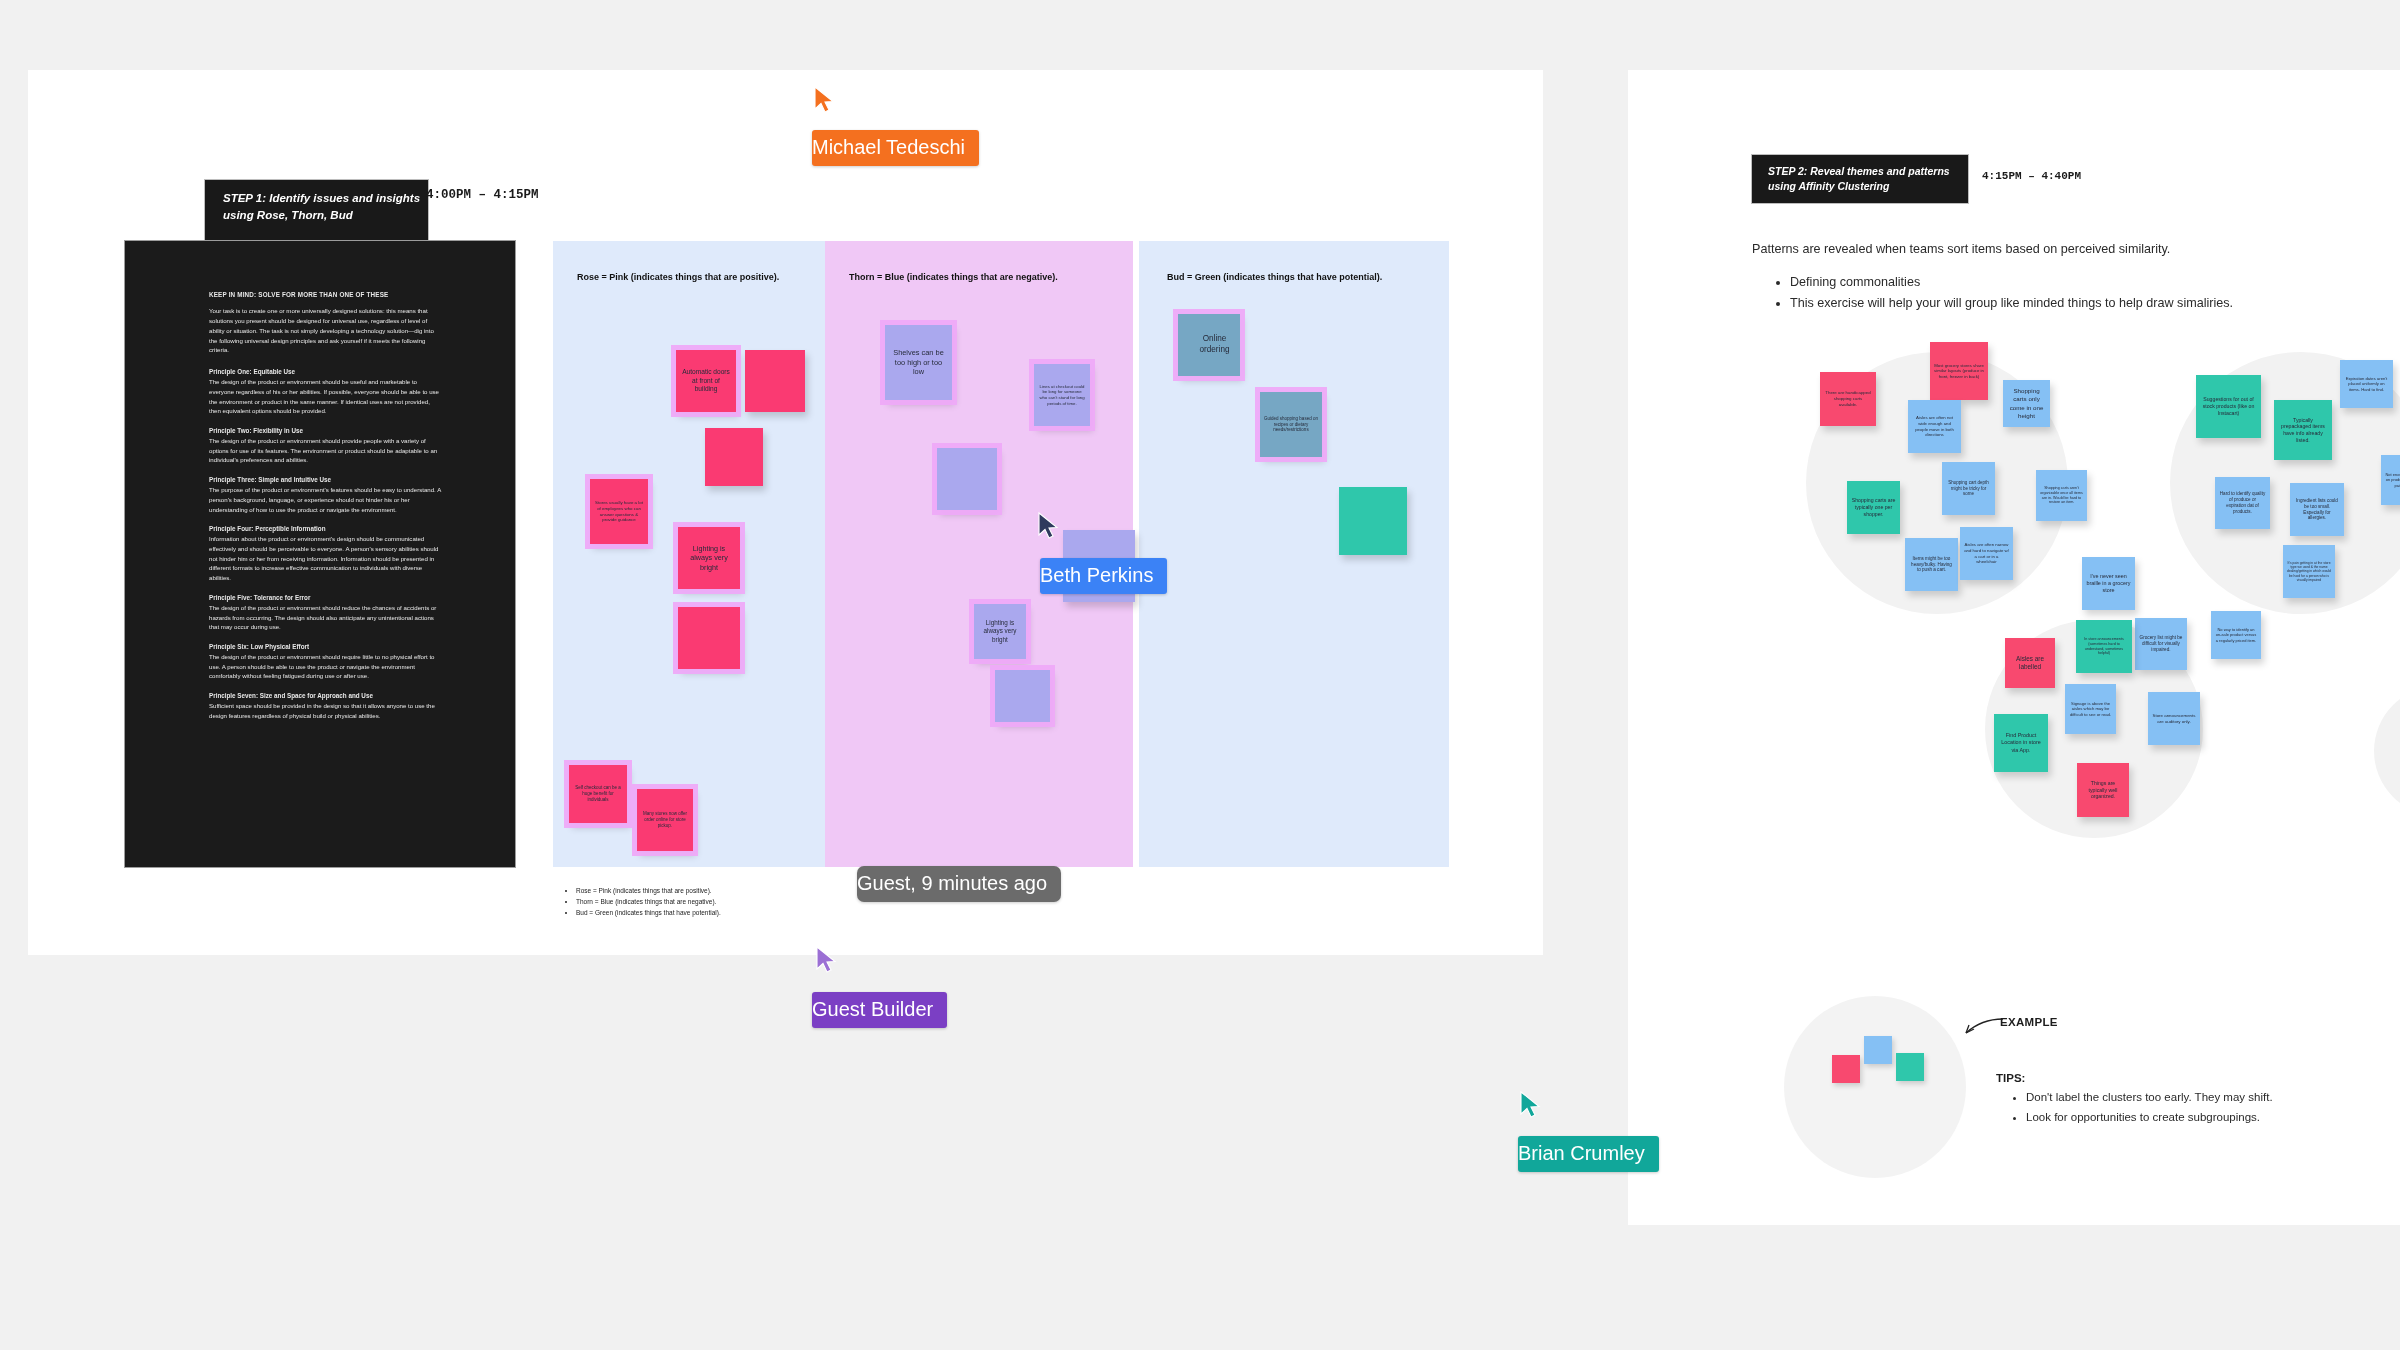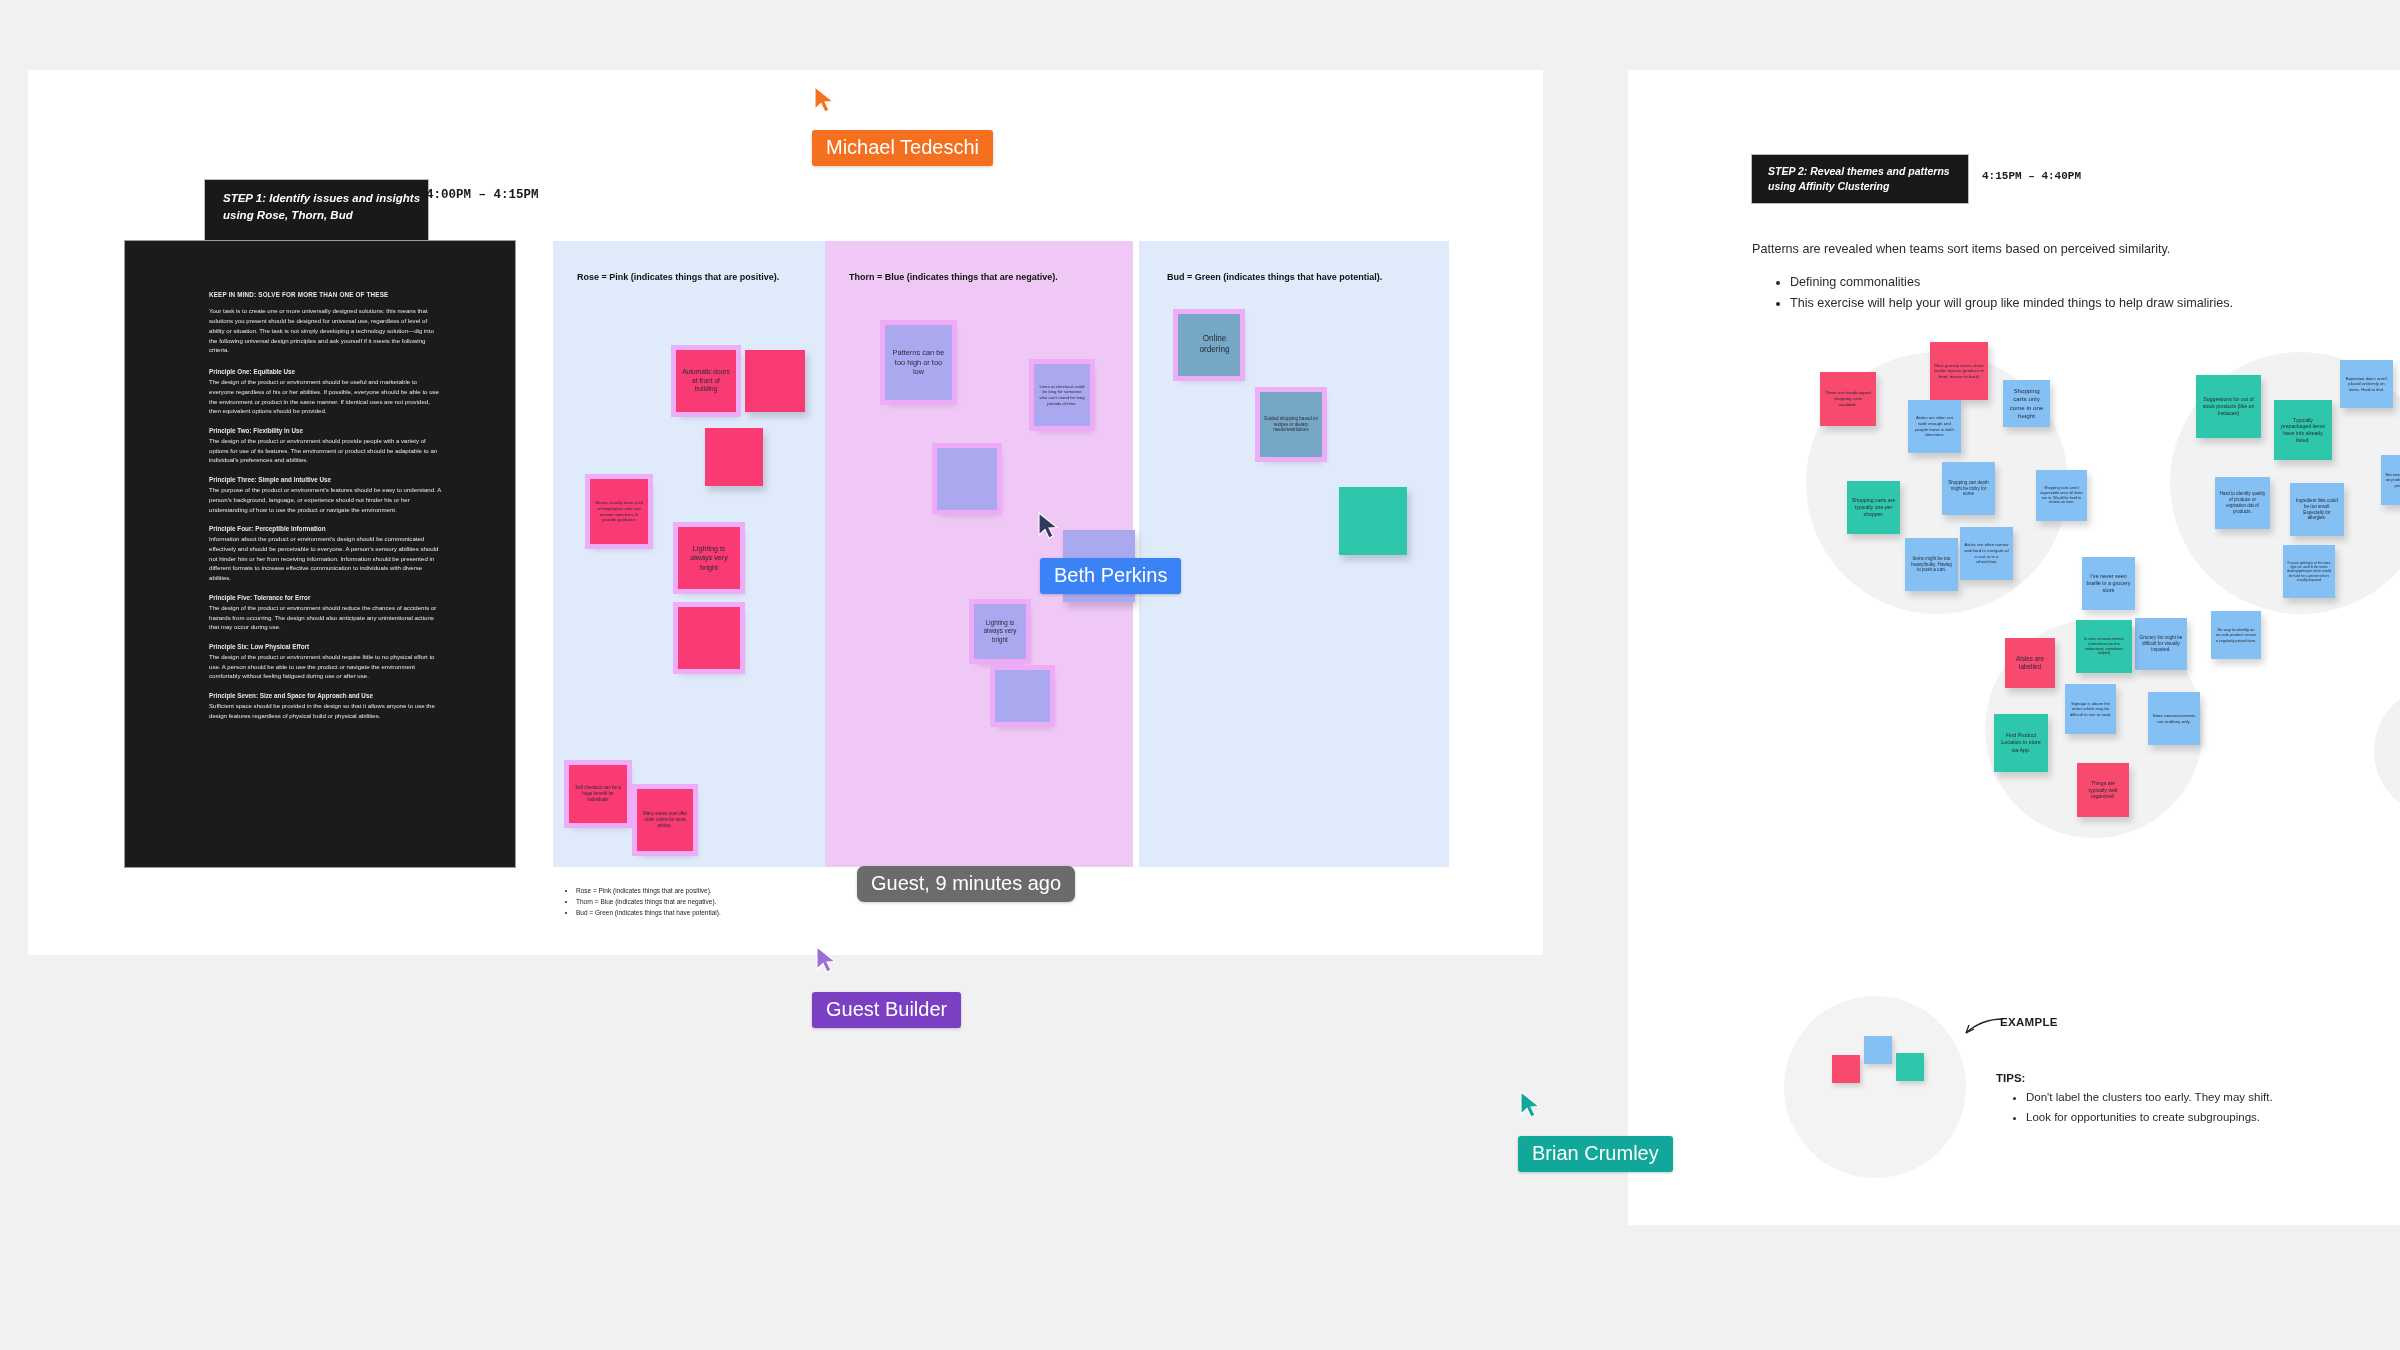--- a/index.html
+++ b/index.html
@@ -87,21 +87,21 @@
   #example-arrow{position:absolute;left:1963px;top:1015px;}
   #tips-title{position:absolute;left:1996px;top:1072px;font-size:11.5px;font-weight:bold;color:#1d1d1d;}
   #tips-list{position:absolute;left:2004px;top:1088px;width:420px;}
   #tips-list ul{margin:0;padding-left:22px;}
   #tips-list li{font-size:11.5px;line-height:1.72;color:#2a2a2a;}
 
   
   .cursor{position:absolute;width:26px;height:30px;pointer-events:none;}
   .clabel{
     position:absolute;color:#fff;border-radius:3px;
-    padding:7px 14px 9px 14px;font-size:20px;white-space:nowrap;line-height:1;
+    padding:7px 14px 9px 0;font-size:20px;white-space:nowrap;line-height:1;
     box-shadow:0 1px 3px rgba(0,0,0,.2);
   }
   #label-michael{background:#f4701f;}
   #label-beth{background:#3b82f6;}
   #label-guest{background:#7b3fc4;}
   #label-brian{background:#11a79a;}
   #label-timestamp{background:#6b6b6b;color:#fff;border-radius:7px;}
 </style>
 </head>
 <body>
@@ -148,21 +148,21 @@
 
   <div id="notes-layer">
       <div class="note pink halo" style="left: 676px; top: 350px; width: 60px; height: 62px; font-size: 6.6px;">Automatic doors at front of building</div>
       <div class="note pink" style="left: 745px; top: 350px; width: 60px; height: 62px; font-size: 6.6px;"></div>
       <div class="note pink" style="left: 705px; top: 428px; width: 58px; height: 58px; font-size: 6.6px;"></div>
       <div class="note pink halo" style="left: 590px; top: 479px; width: 58px; height: 65px; font-size: 4.4px;">Stores usually have a lot of employees who can answer questions &amp; provide guidance</div>
       <div class="note pink halo" style="left: 678px; top: 527px; width: 62px; height: 62px; font-size: 7.2px;">Lighting is always very bright</div>
       <div class="note pink halo" style="left: 678px; top: 607px; width: 62px; height: 62px; font-size: 6.6px;"></div>
       <div class="note pink halo" style="left: 569px; top: 765px; width: 58px; height: 58px; font-size: 4.5px;">Self checkout can be a huge benefit for individuals</div>
       <div class="note pink halo" style="left: 637px; top: 789px; width: 56px; height: 62px; font-size: 4.5px;">Many stores now offer order online for store pickup.</div>
-      <div class="note lav halo" style="left: 885px; top: 325px; width: 67px; height: 75px; font-size: 7.4px;">Patterns can be too high or too low</div>
+      <div class="note lav halo" style="left: 885px; top: 325px; width: 67px; height: 75px; font-size: 7.4px;">Shelves can be too high or too low</div>
       <div class="note lav halo" style="left: 1034px; top: 364px; width: 56px; height: 62px; font-size: 4.3px;">Lines at checkout could be long for someone who can't stand for long periods of time.</div>
       <div class="note lav halo" style="left: 937px; top: 448px; width: 60px; height: 62px; font-size: 6.6px;"></div>
       <div class="note lav" style="left: 1063px; top: 530px; width: 72px; height: 72px; font-size: 6.4px;">There are sooooo many options and...</div>
       <div class="note lav halo" style="left: 974px; top: 604px; width: 52px; height: 55px; font-size: 6.3px;">Lighting is always very bright</div>
       <div class="note lav halo" style="left: 995px; top: 670px; width: 55px; height: 52px; font-size: 6.3px;"></div>
       <div class="note steel halo" style="left: 1178px; top: 314px; width: 62px; height: 62px; font-size: 8.2px; padding-left: 15px;">Online ordering</div>
       <div class="note steel halo" style="left: 1260px; top: 392px; width: 62px; height: 65px; font-size: 4.5px;">Guided shopping based on recipes or dietary needs/restrictions</div>
       <div class="note teal" style="left: 1339px; top: 487px; width: 68px; height: 68px; font-size: 6.6px;"></div>
     </div>
 

